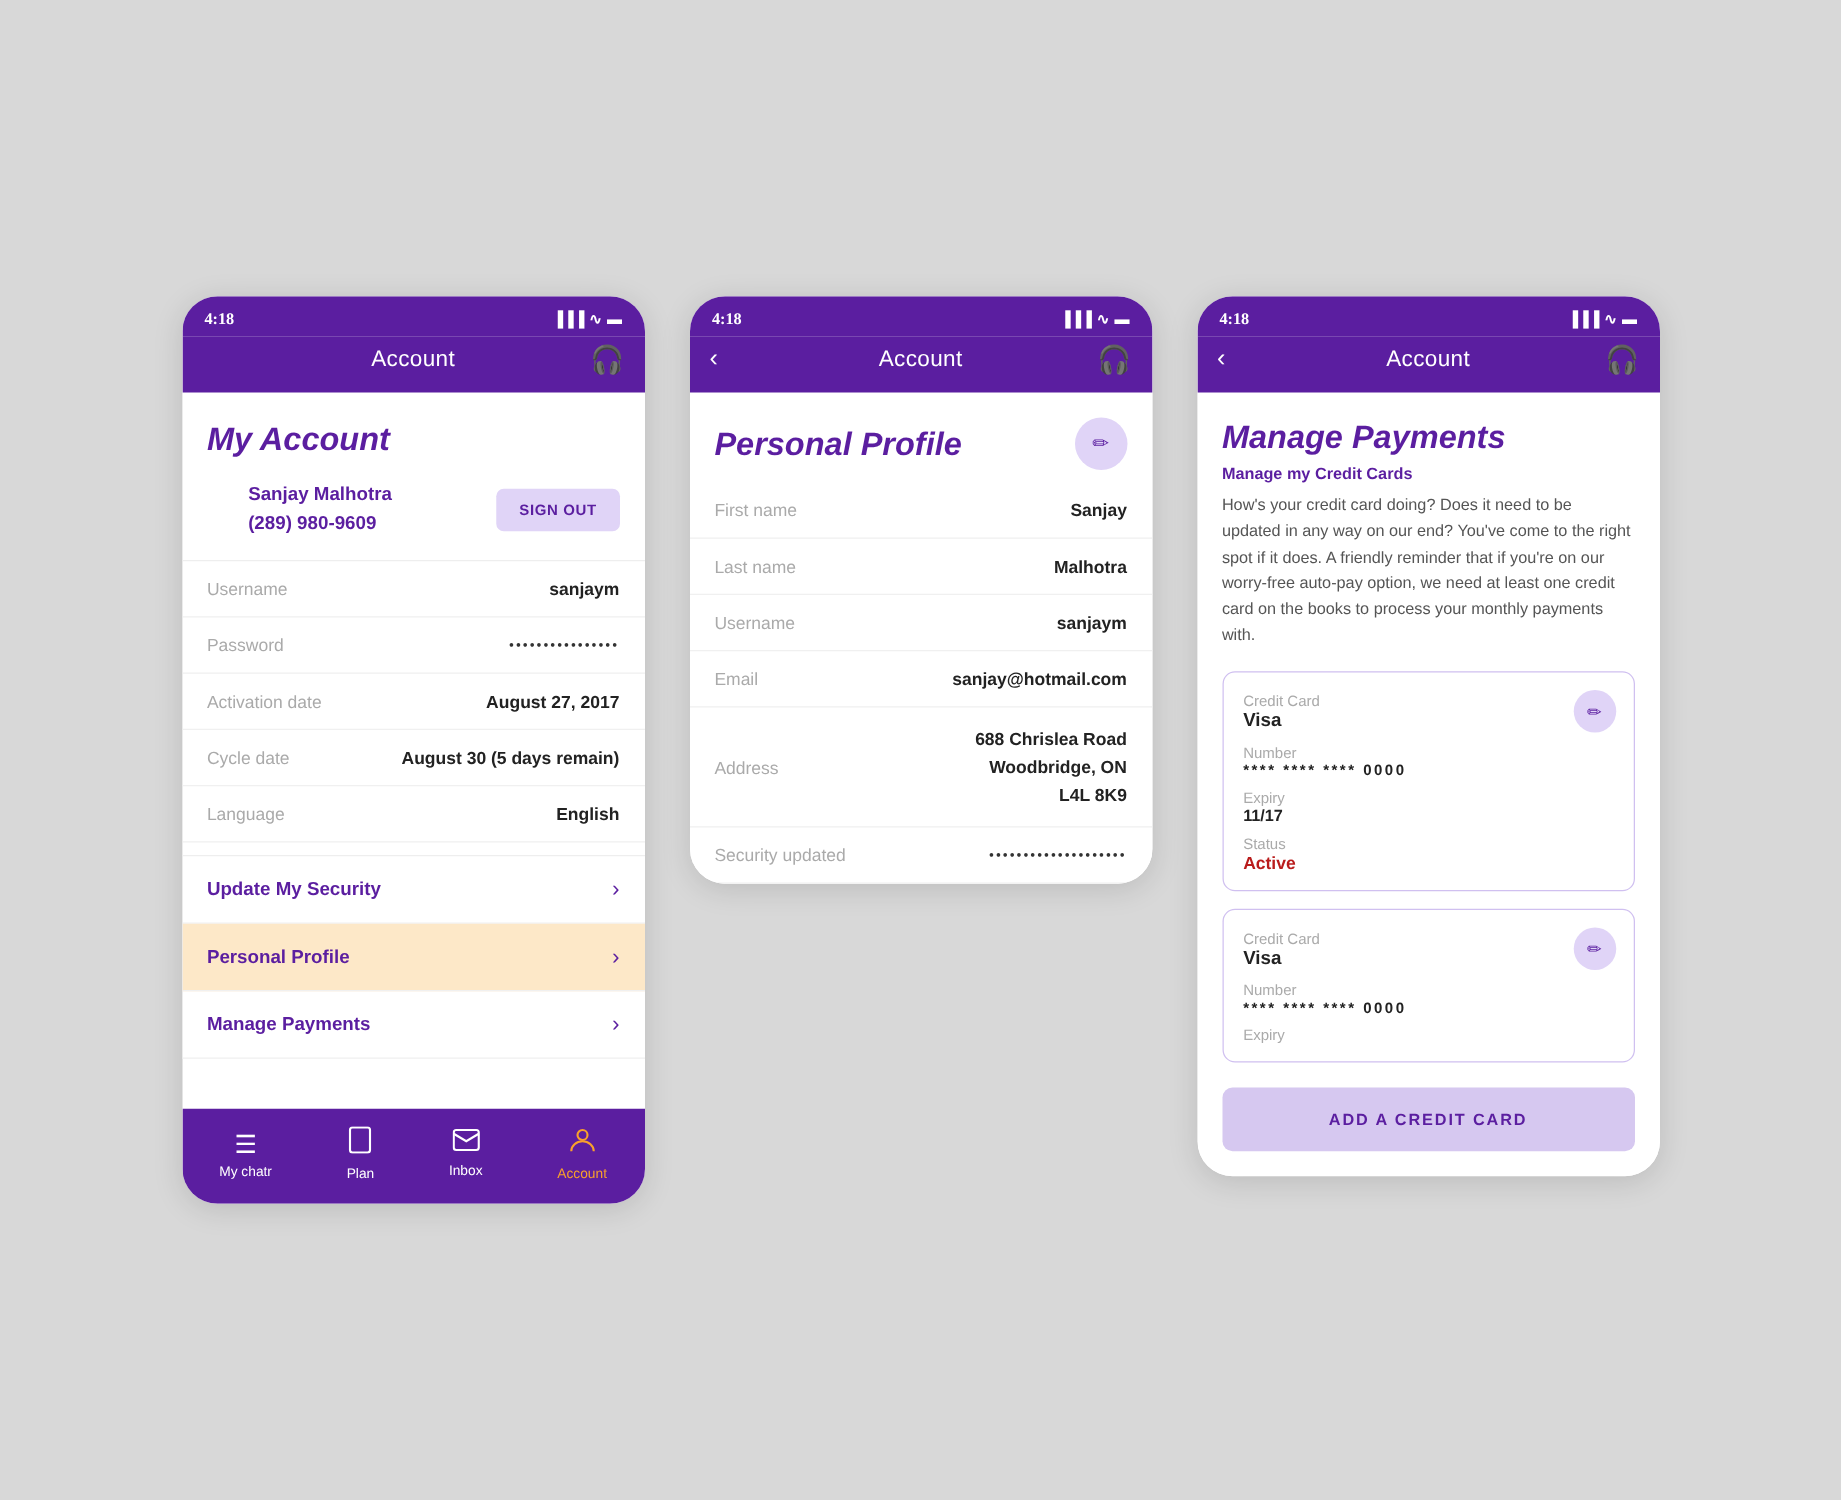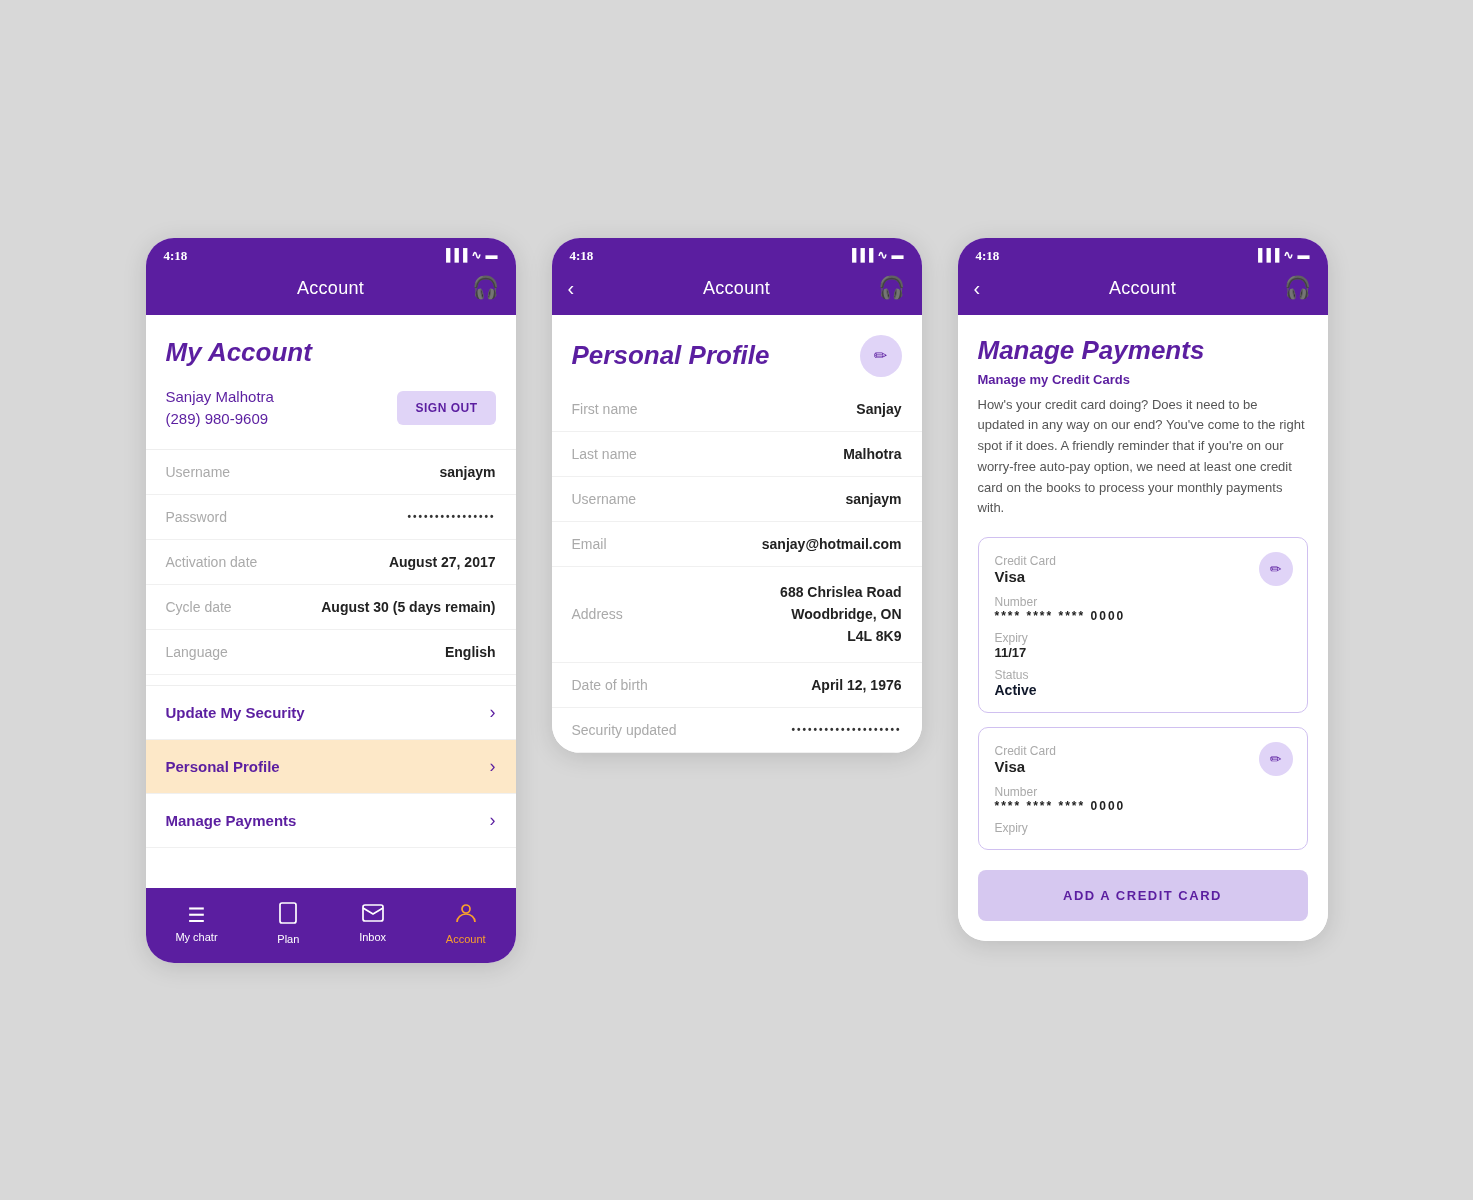--- a/index.html
+++ b/index.html
@@ -87,22 +87,23 @@
     .account-name-row {
       display: flex;
       align-items: center;
       justify-content: space-between;
       padding: 10px 20px 18px 20px;
       border-bottom: 1px solid #eee;
     }
     .account-name {
       color: #5b1ea0;
       font-size: 15px;
-      font-weight: 400;
+      font-weight: 700;
       line-height: 1.5;
+      margin-left: 33px;
     }
     .sign-out-btn {
       background: #e0d4f7;
       color: #5b1ea0;
       border: none;
       border-radius: 6px;
       padding: 10px 18px;
       font-size: 12px;
       font-weight: 800;
       letter-spacing: 0.5px;
@@ -292,21 +293,21 @@
     }
     .cc-field-value.dots {
       font-size: 12px;
       letter-spacing: 2px;
     }
     .cc-status-label {
       color: #aaa;
       font-size: 12px;
     }
     .cc-status-value {
-      color: #0f172a;
+      color: #b91c1c;
       font-size: 14px;
       font-weight: 700;
     }
     .cc-edit-btn {
       position: absolute;
       top: 14px;
       right: 14px;
       width: 34px;
       height: 34px;
       border-radius: 50%;
@@ -472,24 +473,20 @@
         <span class="profile-field-label">Username</span>
         <span class="profile-field-value">sanjaym</span>
       </div>
       <div class="profile-field">
         <span class="profile-field-label">Email</span>
         <span class="profile-field-value">sanjay@hotmail.com</span>
       </div>
       <div class="profile-field">
         <span class="profile-field-label">Address</span>
         <span class="profile-field-value address">688 Chrislea Road<br>Woodbridge, ON<br>L4L 8K9</span>
-      </div>
-      <div class="profile-field">
-        <span class="profile-field-label">Date of birth</span>
-        <span class="profile-field-value">April 12, 1976</span>
       </div>
       <div class="profile-field">
         <span class="profile-field-label">Security updated</span>
         <span class="profile-field-value dots">••••••••••••••••••••</span>
       </div>
     </div>
   </div>
 
   <div class="phone phone-screen3">
 

